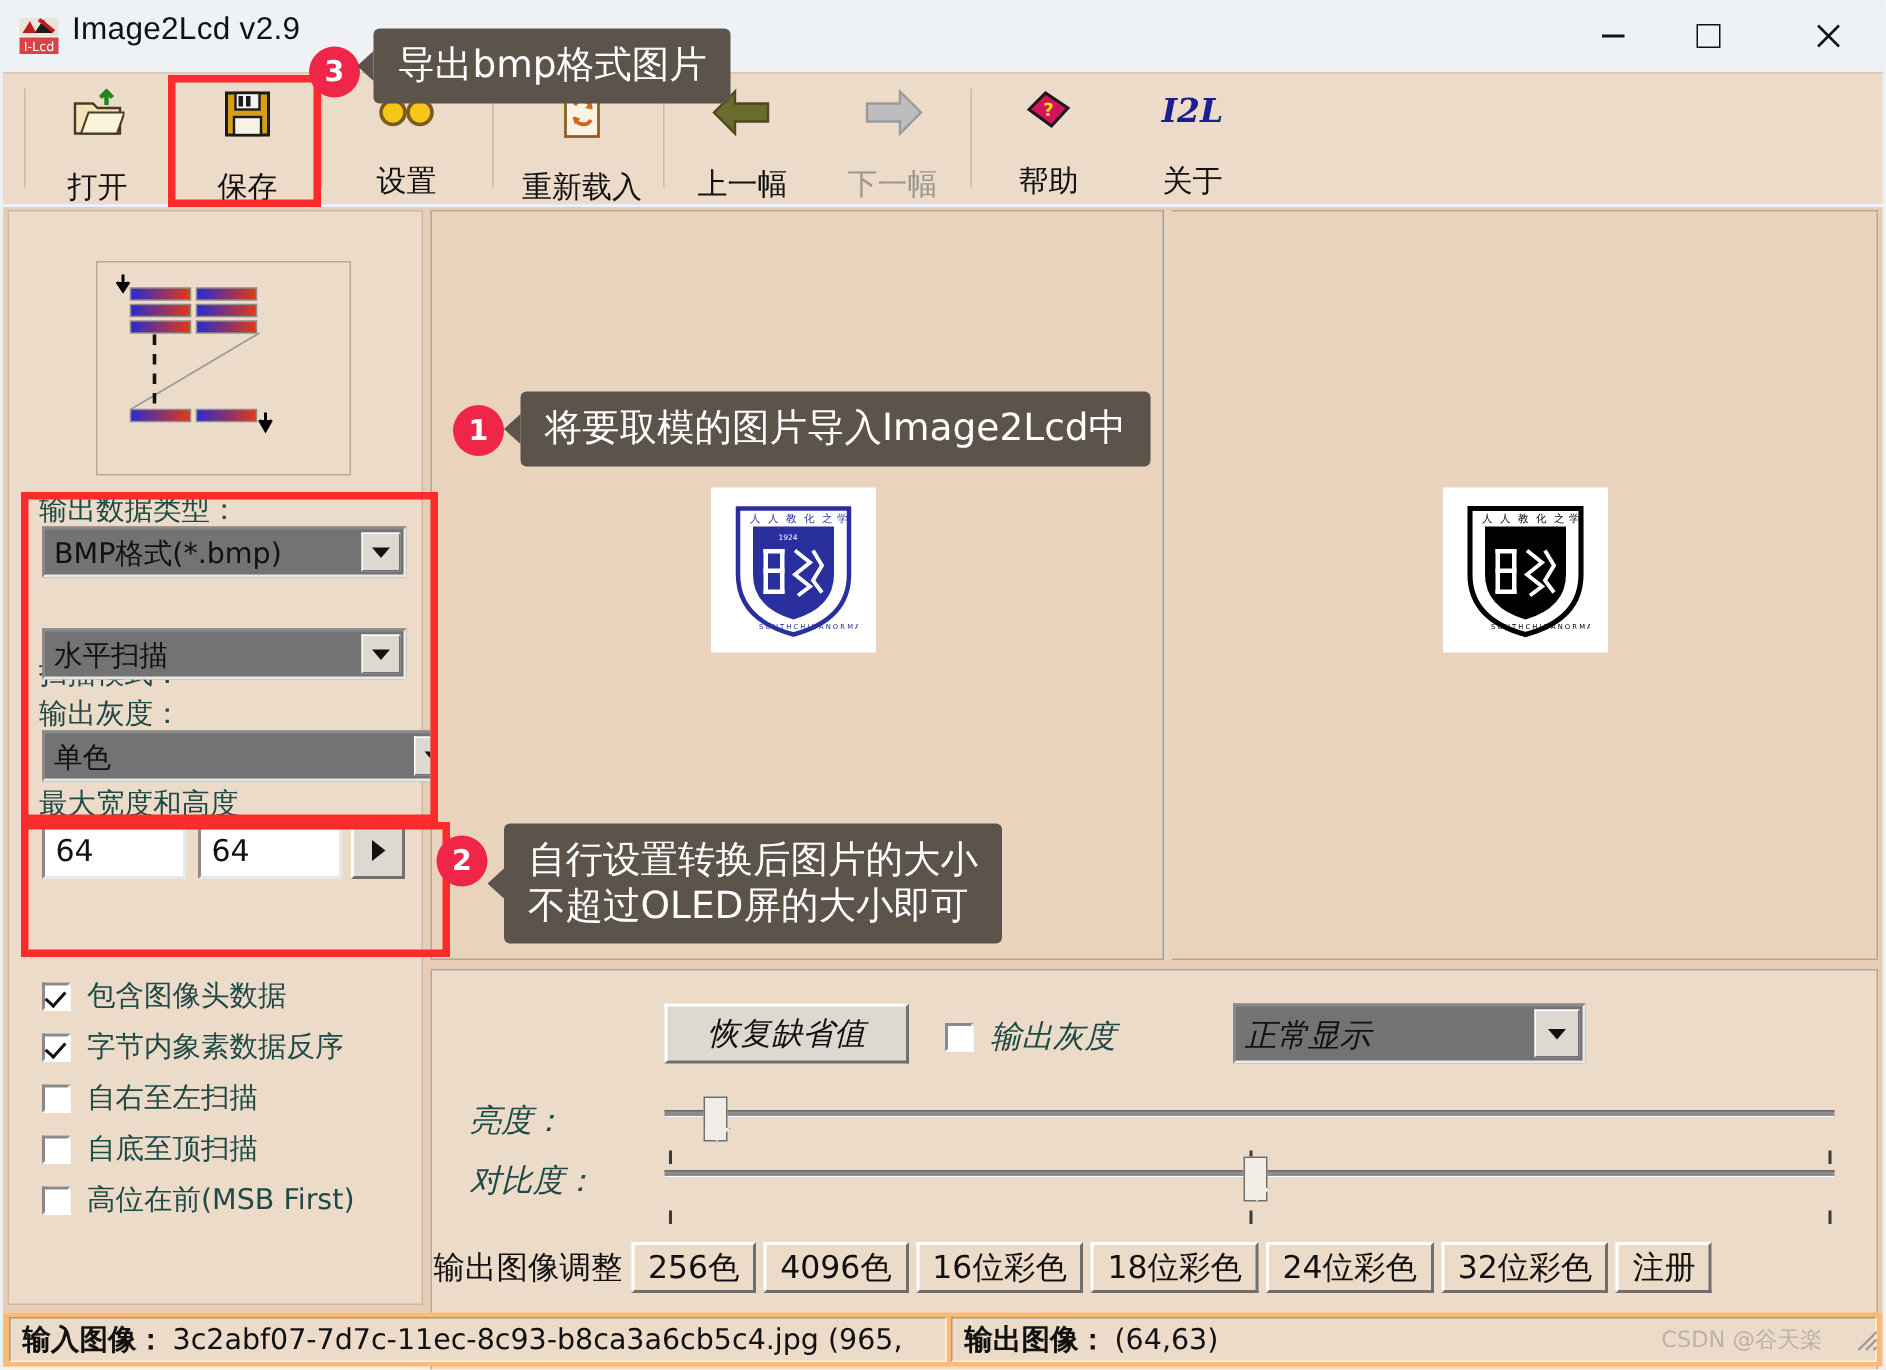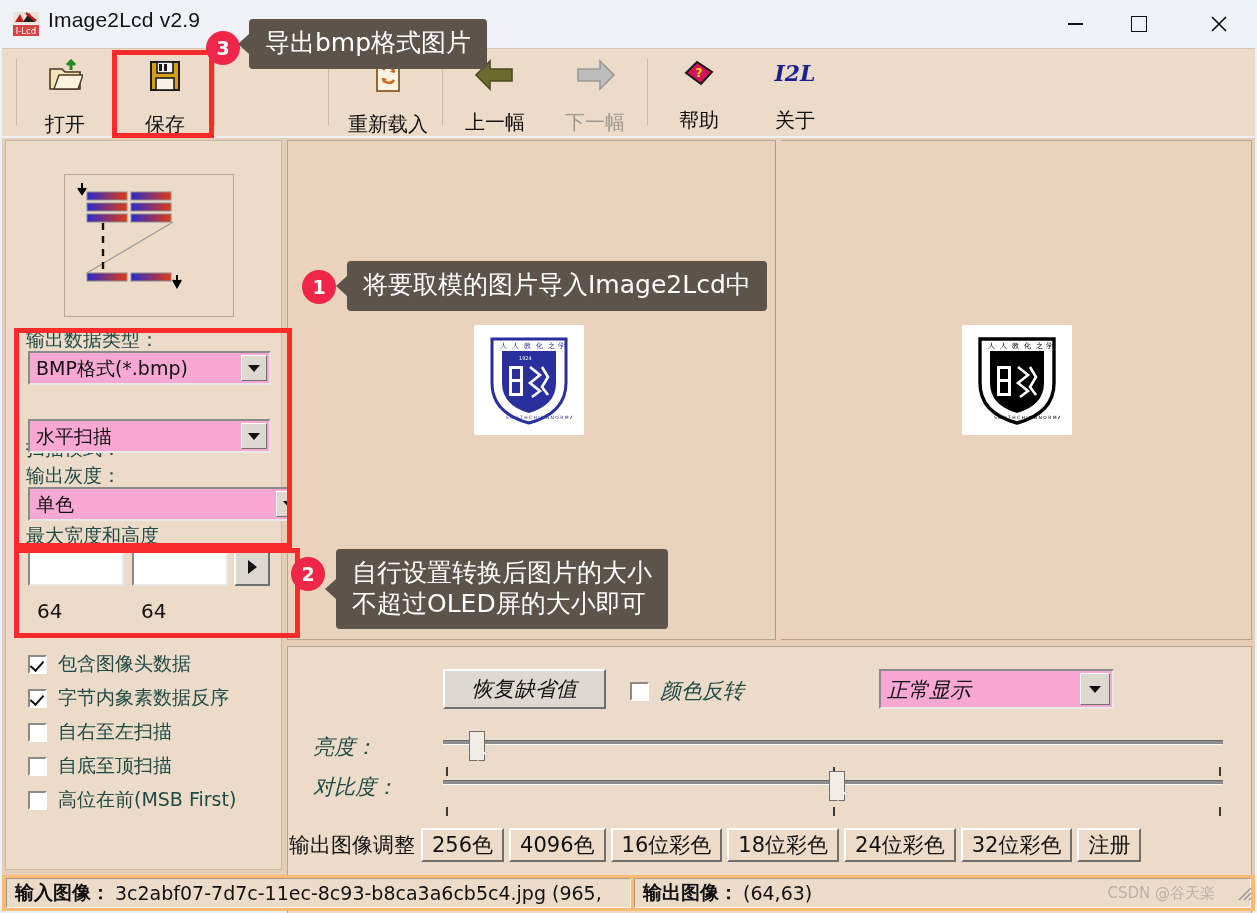--- a/index.html
+++ b/index.html
@@ -30,31 +30,31 @@
   .body-area{position:absolute;left:2px;top:138px;width:1253px;height:737px;background:#e6cdb6;}
 
   .left-panel{position:absolute;left:3px;top:2px;width:277px;height:730px;background:#eddbc9;
               border:1px solid #c9b8a7;box-sizing:border-box;}
 
   .scanbox{position:absolute;left:58px;top:33px;width:170px;height:143px;background:#eddbc9;
            border:1px solid #b9a893;box-sizing:border-box;}
 
   .grp-label{position:absolute;font-size:19px;color:#1e4a46;font-family:"DejaVu Sans",sans-serif;white-space:nowrap;}
 
-  .combo{position:absolute;height:34px;background:#f9a8d4;border:2px solid;
+  .combo{position:absolute;height:34px;background:#737373;border:2px solid;
          border-color:#8a8a8a #e8e8e8 #e8e8e8 #8a8a8a;box-sizing:border-box;}
   .combo .val{position:absolute;left:6px;top:3px;font-size:19px;color:#111;font-family:"DejaVu Sans",sans-serif;white-space:nowrap;}
   .combo .arrow{position:absolute;right:2px;top:2px;width:26px;height:26px;background:#ded9d0;
                 border:1px solid;border-color:#fff #6f6f6f #6f6f6f #fff;box-sizing:border-box;
                 display:flex;align-items:center;justify-content:center;}
   .combo .arrow i{border-left:6px solid transparent;border-right:6px solid transparent;border-top:7px solid #111;}
 
   .numbox{position:absolute;height:38px;background:#fff;border:2px solid;
           border-color:#8a8a8a #e8e8e8 #e8e8e8 #8a8a8a;box-sizing:border-box;}
-  .numbox span{position:absolute;left:7px;top:5px;font-size:20px;color:#111;font-family:"DejaVu Sans",sans-serif;margin-top:44px;}
+  .numbox span{position:absolute;left:7px;top:5px;font-size:20px;color:#111;font-family:"DejaVu Sans",sans-serif;}
 
   .spinbtn{position:absolute;width:36px;height:38px;background:#ded9d0;border:2px solid;
            border-color:#fff #6f6f6f #6f6f6f #fff;box-sizing:border-box;display:flex;align-items:center;justify-content:center;}
   .spinbtn i{border-top:7px solid transparent;border-bottom:7px solid transparent;border-left:9px solid #111;}
 
   .chk-row{position:absolute;left:22px;height:28px;display:flex;align-items:center;}
   .chk-box{width:19px;height:19px;background:#fff;border:2px solid;border-color:#8a8a8a #fff #fff #8a8a8a;
            box-sizing:border-box;position:relative;flex:none;}
   .chk-box.on::after{content:"";position:absolute;left:3px;top:1px;width:6px;height:11px;border:solid #111;
                      border-width:0 2.6px 2.6px 0;transform:rotate(42deg);}
@@ -162,20 +162,31 @@
           <rect x="9" y="3" width="16" height="11" fill="#f2f2f2" stroke="#1a1a1a" stroke-width="1.6"></rect>
           <rect x="11" y="5" width="3" height="7" fill="#1a1a1a"></rect>
           <rect x="16" y="5" width="3" height="7" fill="#1a1a1a"></rect>
           <rect x="8" y="19" width="18" height="12" fill="#f7f2e4" stroke="#1a1a1a" stroke-width="1.6"></rect>
         </svg>
       </div>
       <div class="lb">保存</div>
     </div>
     <div class="tbsep" style="left:212px;"></div>
 
+    <div class="tbtn" style="left:224px;">
+      <div class="ic">
+        <svg width="40" height="30" viewBox="0 0 40 30">
+          <path d="M6 4 q2 -3 4 0 M30 4 q2 -3 4 0" stroke="#7a5c1e" stroke-width="2.4" fill="none"></path>
+          <circle cx="11" cy="16" r="8" fill="#f5c518" stroke="#7a5c1e" stroke-width="2.4"></circle>
+          <circle cx="29" cy="16" r="8" fill="#f5c518" stroke="#7a5c1e" stroke-width="2.4"></circle>
+          <path d="M19 15 h2" stroke="#7a5c1e" stroke-width="2.4"></path>
+        </svg>
+      </div>
+      <div class="lb">设置</div>
+    </div>
     <div class="tbsep" style="left:326px;"></div>
 
     <div class="tbtn" style="left:332px;width:108px;">
       <div class="ic">
         <svg width="30" height="34" viewBox="0 0 30 34">
           <rect x="4" y="2" width="22" height="30" fill="#fbf3e4" stroke="#8a5a22" stroke-width="1.8"></rect>
           <path d="M10 11 a6 6 0 0 1 11 2" stroke="#d2691e" stroke-width="2.6" fill="none"></path>
           <path d="M21 21 a6 6 0 0 1 -11 -2" stroke="#d2691e" stroke-width="2.6" fill="none"></path>
           <path d="M21 9 l1 5 l-5 -1 Z" fill="#d2691e"></path>
           <path d="M10 24 l-1 -5 l5 1 Z" fill="#d2691e"></path>
@@ -372,24 +383,24 @@
         </svg>
       </div>
     </div>
 
     <div class="adjust">
 
       <div class="pbtn" style="left:155px;top:22px;width:163px;height:40px;">恢复缺省值</div>
 
       <div class="chk-row" style="left:342px;top:30px;">
         <div class="chk-box"></div>
-        <div class="chk-lb" style="font-size:21px;">颜色反转</div>
-      </div>
-
-      <div class="combo" style="left:591px;top:22px;width:235px;height:40px;">
+        <div class="chk-lb" style="font-size:21px;">输出灰度</div>
+      </div>
+
+      <div class="combo" style="left:534px;top:22px;width:235px;height:40px;">
         <div class="val" style="top:5px;font-size:21px;">正常显示</div>
         <div class="arrow" style="width:30px;height:32px;">
             <i></i>
           </div>
       </div>
 
       <div class="grp-label" style="left:25px;top:86px;font-size:21px;">亮度：</div>
       <div class="slider" style="left:155px;top:86px;width:780px;">
         <div class="track"></div>
         <div class="thumb" style="left:26px;"></div>

